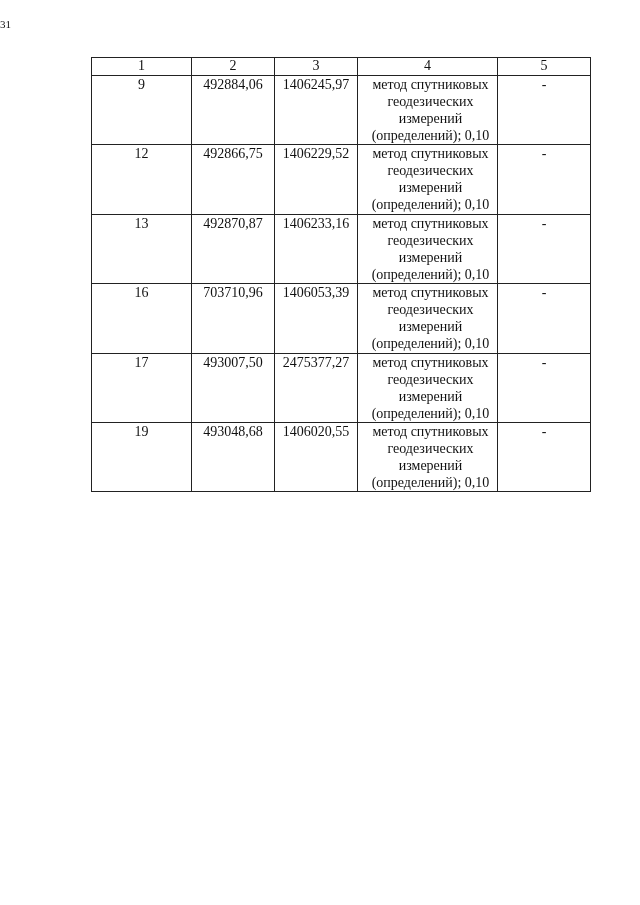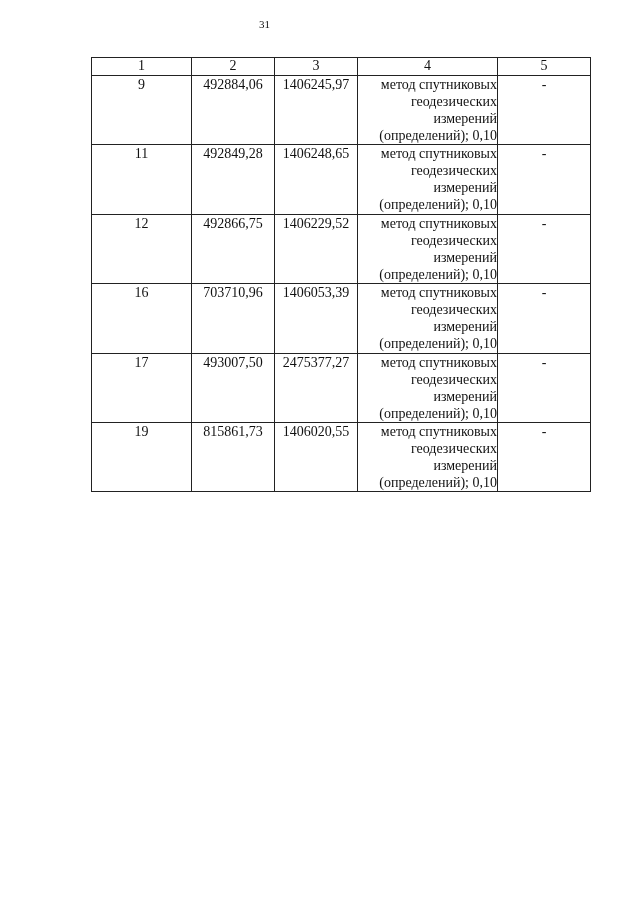--- a/index.html
+++ b/index.html
@@ -1,26 +1,26 @@
 <!DOCTYPE html>
 <html><head>
 <meta charset="utf-8">
 <style>
   html, body { margin: 0; padding: 0; background: #ffffff; }
   body { width: 640px; height: 905px; position: relative; overflow: hidden;
          font-family: "Liberation Serif", "DejaVu Serif", serif; color: #111; }
-  .page-number { position: absolute; top: 18px; left: 0; width: 529px; text-align: center;
+  .page-number { position: absolute; top: 18px; left: 0; width: 529px; text-align: left;
                  font-size: 11px; }
   table { position: absolute; left: 91px; top: 57px; border-collapse: collapse;
           table-layout: fixed; width: 499px; }
   td, th { border: 1px solid #222; padding: 0; vertical-align: top; font-weight: normal;
            font-size: 14px; line-height: 17px; }
   th { height: 17px; text-align: center; line-height: 16px; }
   td.c { text-align: center; }
-  td.desc { padding-left: 6px; text-align: right; }
+  td.desc { padding-left: 6px; text-align: center; }
   tr.data-row td { height: 68.4px; }
   col.c1 { width: 100px; } col.c2 { width: 83px; } col.c3 { width: 83px; }
   col.c4 { width: 140px; } col.c5 { width: 93px; }
   .line { display: block; white-space: nowrap; }
 </style>
 </head>
 <body>
 
 <div class="page-number">31</div>
 
@@ -48,35 +48,35 @@
         <td class="c">1406245,97</td>
         <td class="desc">
           <span class="line">метод спутниковых</span>
           <span class="line">геодезических</span>
           <span class="line">измерений</span>
           <span class="line">(определений); 0,10</span>
         </td>
         <td class="c">-</td>
       </tr>
       <tr class="data-row">
-        <td class="c">11</td>
-        <td class="c">492849,28</td>
-        <td class="c">1406248,65</td>
+        <td class="c">12</td>
+        <td class="c">492866,75</td>
+        <td class="c">1406229,52</td>
         <td class="desc">
           <span class="line">метод спутниковых</span>
           <span class="line">геодезических</span>
           <span class="line">измерений</span>
           <span class="line">(определений); 0,10</span>
         </td>
         <td class="c">-</td>
       </tr>
       <tr class="data-row">
-        <td class="c">12</td>
-        <td class="c">492866,75</td>
-        <td class="c">1406229,52</td>
+        <td class="c">13</td>
+        <td class="c">492870,87</td>
+        <td class="c">1406233,16</td>
         <td class="desc">
           <span class="line">метод спутниковых</span>
           <span class="line">геодезических</span>
           <span class="line">измерений</span>
           <span class="line">(определений); 0,10</span>
         </td>
         <td class="c">-</td>
       </tr>
       <tr class="data-row">
         <td class="c">16</td>
@@ -97,21 +97,21 @@
         <td class="desc">
           <span class="line">метод спутниковых</span>
           <span class="line">геодезических</span>
           <span class="line">измерений</span>
           <span class="line">(определений); 0,10</span>
         </td>
         <td class="c">-</td>
       </tr>
       <tr class="data-row">
         <td class="c">19</td>
-        <td class="c">815861,73</td>
+        <td class="c">493048,68</td>
         <td class="c">1406020,55</td>
         <td class="desc">
           <span class="line">метод спутниковых</span>
           <span class="line">геодезических</span>
           <span class="line">измерений</span>
           <span class="line">(определений); 0,10</span>
         </td>
         <td class="c">-</td>
       </tr>
     </tbody>

